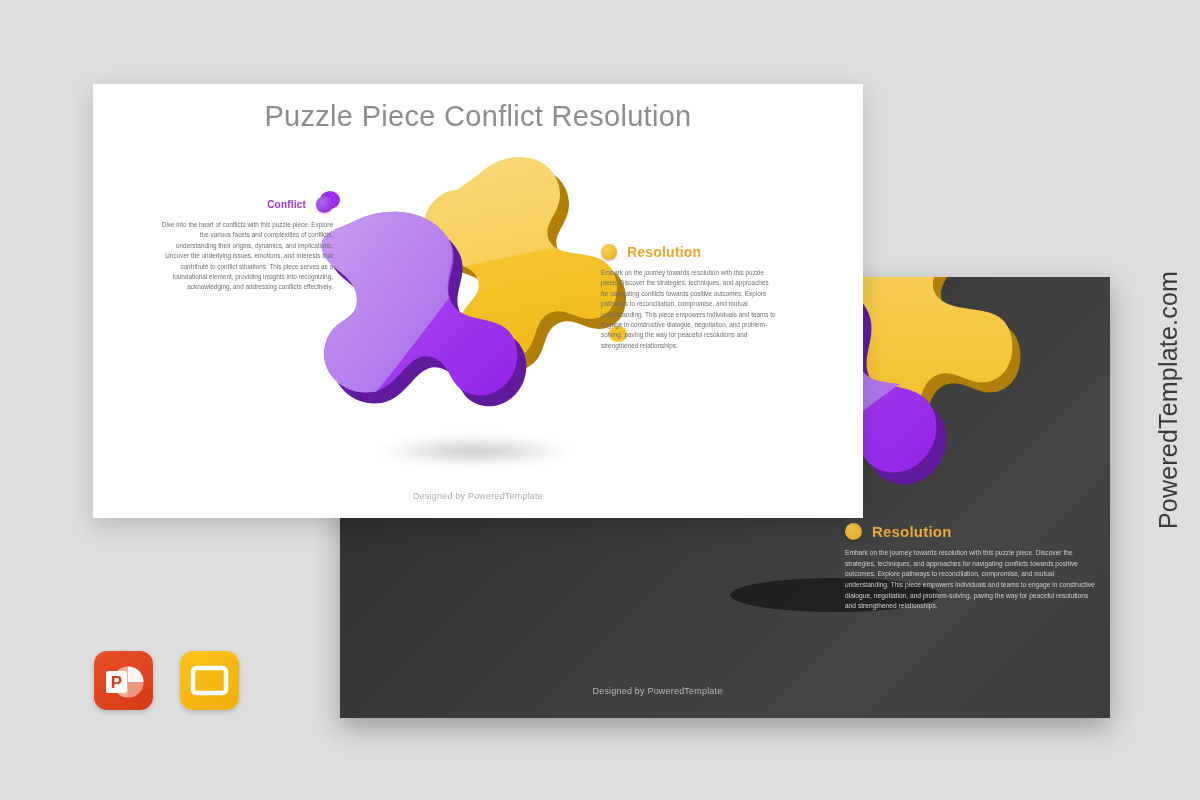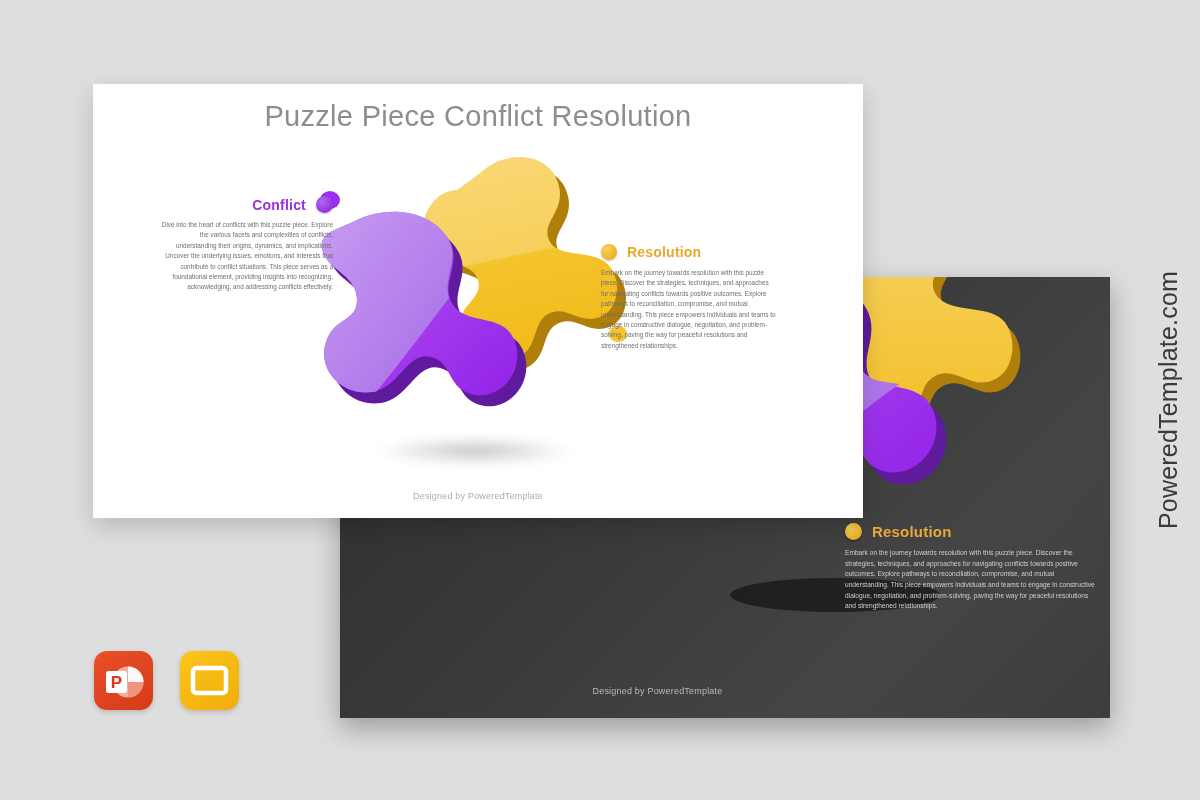--- a/index.html
+++ b/index.html
@@ -51,21 +51,21 @@
     box-shadow:0 8px 22px rgba(0,0,0,.17);
     overflow:hidden;
   }
   .lt-title{
     position:absolute;left:0;right:0;top:16px;text-align:center;
     font-size:29px;color:#8d8d8d;font-weight:300;letter-spacing:.3px;
   }
 
   .conflict-block{position:absolute;left:68px;top:112px;width:172px;text-align:right;}
   .conflict-head{display:flex;align-items:center;justify-content:flex-end;gap:10px;}
-  .conflict-head .ttl{font-size:14px;color:#9b30d9;font-weight:600;letter-spacing:.2px;}
+  .conflict-head .ttl{font-size:10px;color:#9b30d9;font-weight:600;letter-spacing:.2px;}
   .conflict-head .dot{
     width:17px;height:17px;border-radius:50%;
     background:radial-gradient(circle at 35% 32%,#b265ef,#8a1fd6);
     box-shadow:0 1px 2px rgba(0,0,0,.25);flex:0 0 auto;
   }
   .conflict-body{
     margin-top:7px;font-size:6.4px;line-height:1.62;color:#6f6f6f;text-align:right;
   }
 
   .res-block{position:absolute;left:508px;top:160px;width:175px;}

